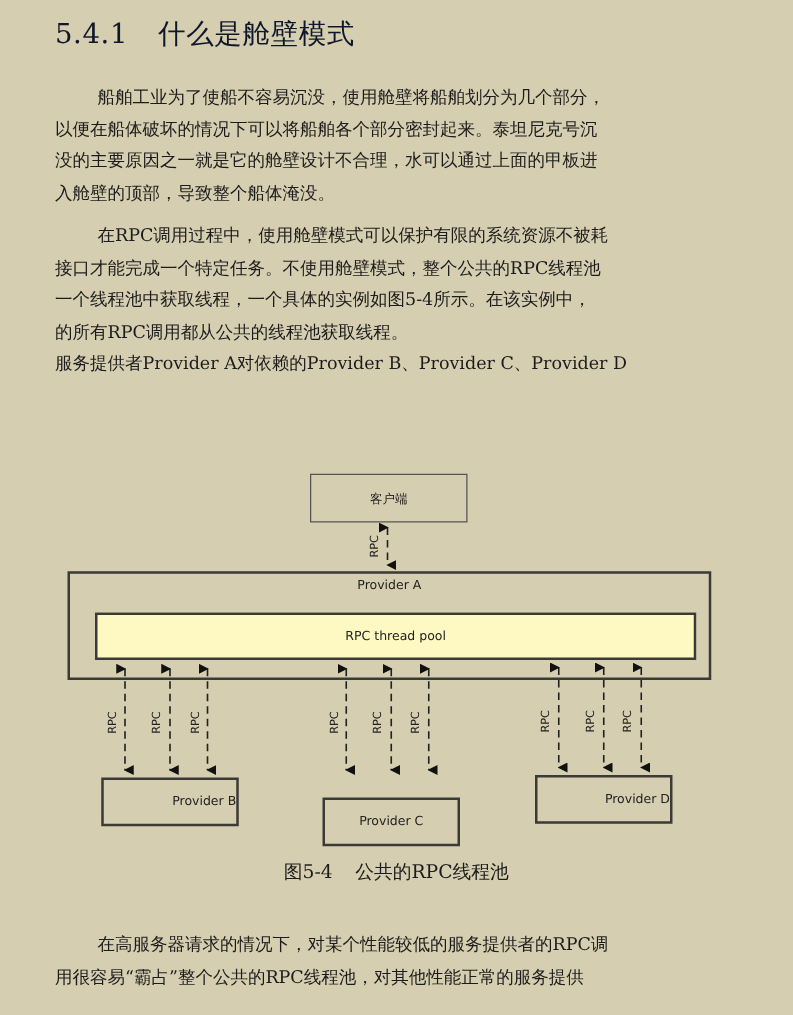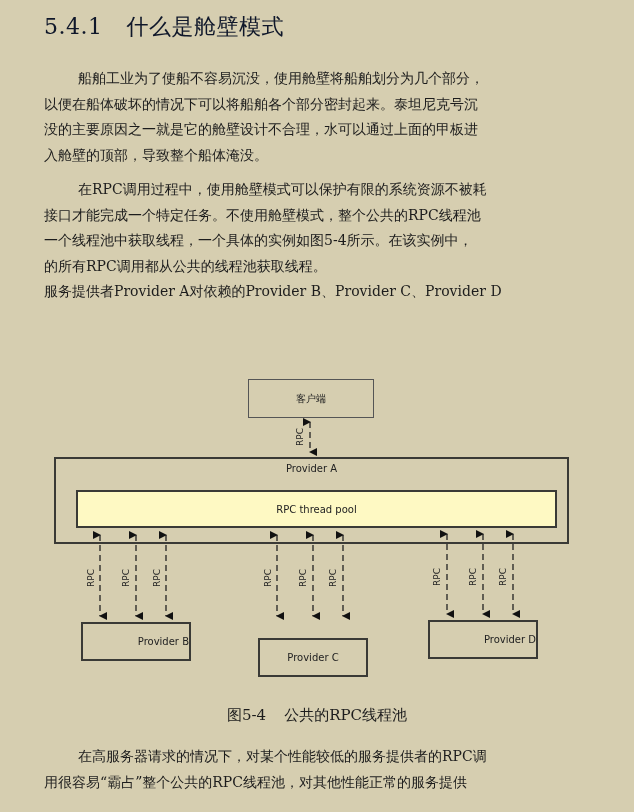--- a/index.html
+++ b/index.html
@@ -51,21 +51,21 @@
 
   .rpc-label {
     position: absolute;
     font-family: "DejaVu Sans", "Liberation Sans", sans-serif;
     font-size: 9px; color: #222;
     transform: rotate(-90deg);
     transform-origin: center;
     width: 24px; text-align: center;
   }
   .caption {
-    position: absolute; left: 0; width: 634px; top: 706px;
+    position: absolute; left: 0; width: 634px; top: 688px;
     text-align: center; font-size: 15px;
   }
   .caption .fig { margin-right: 18px; }
 </style>
 </head>
 <body>
 
 <div class="heading">
   <span class="num">5.4.1</span><span>什么是舱壁模式</span>
 </div>

